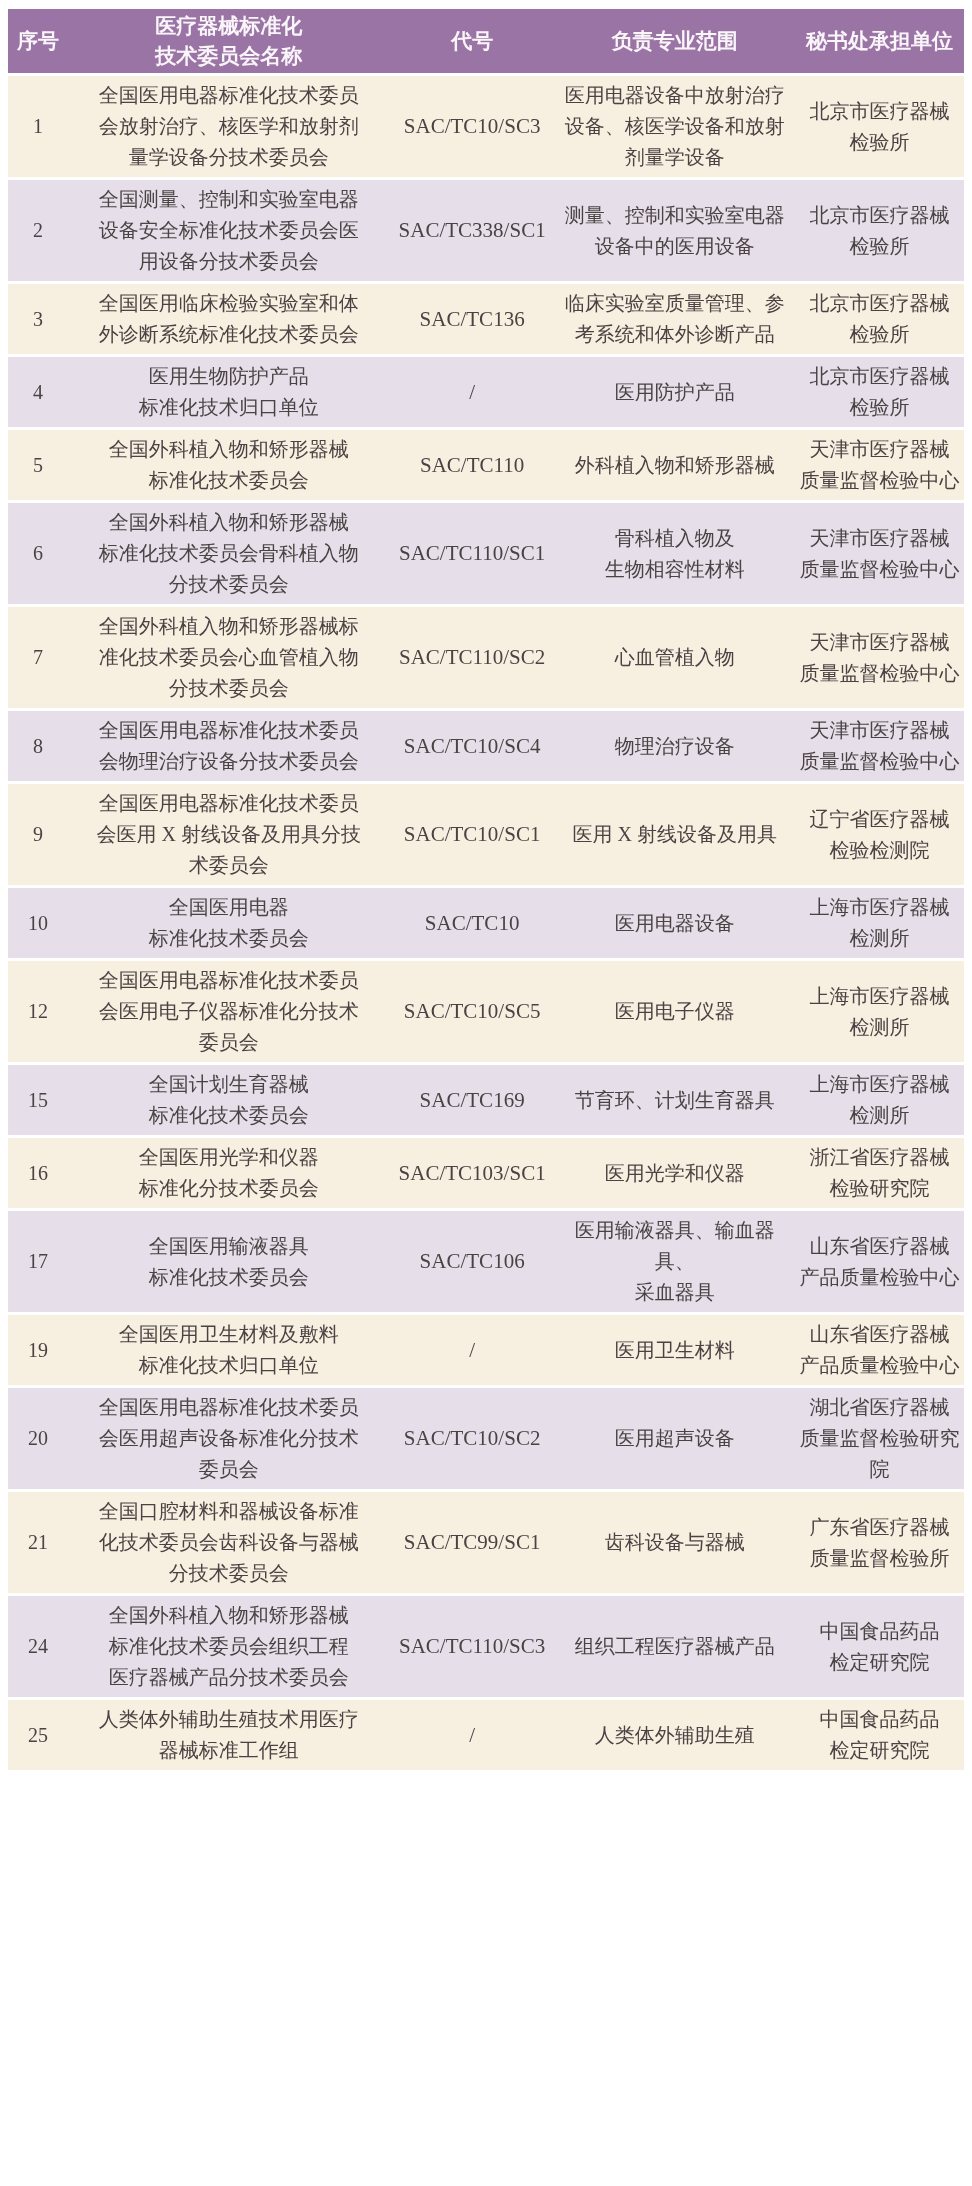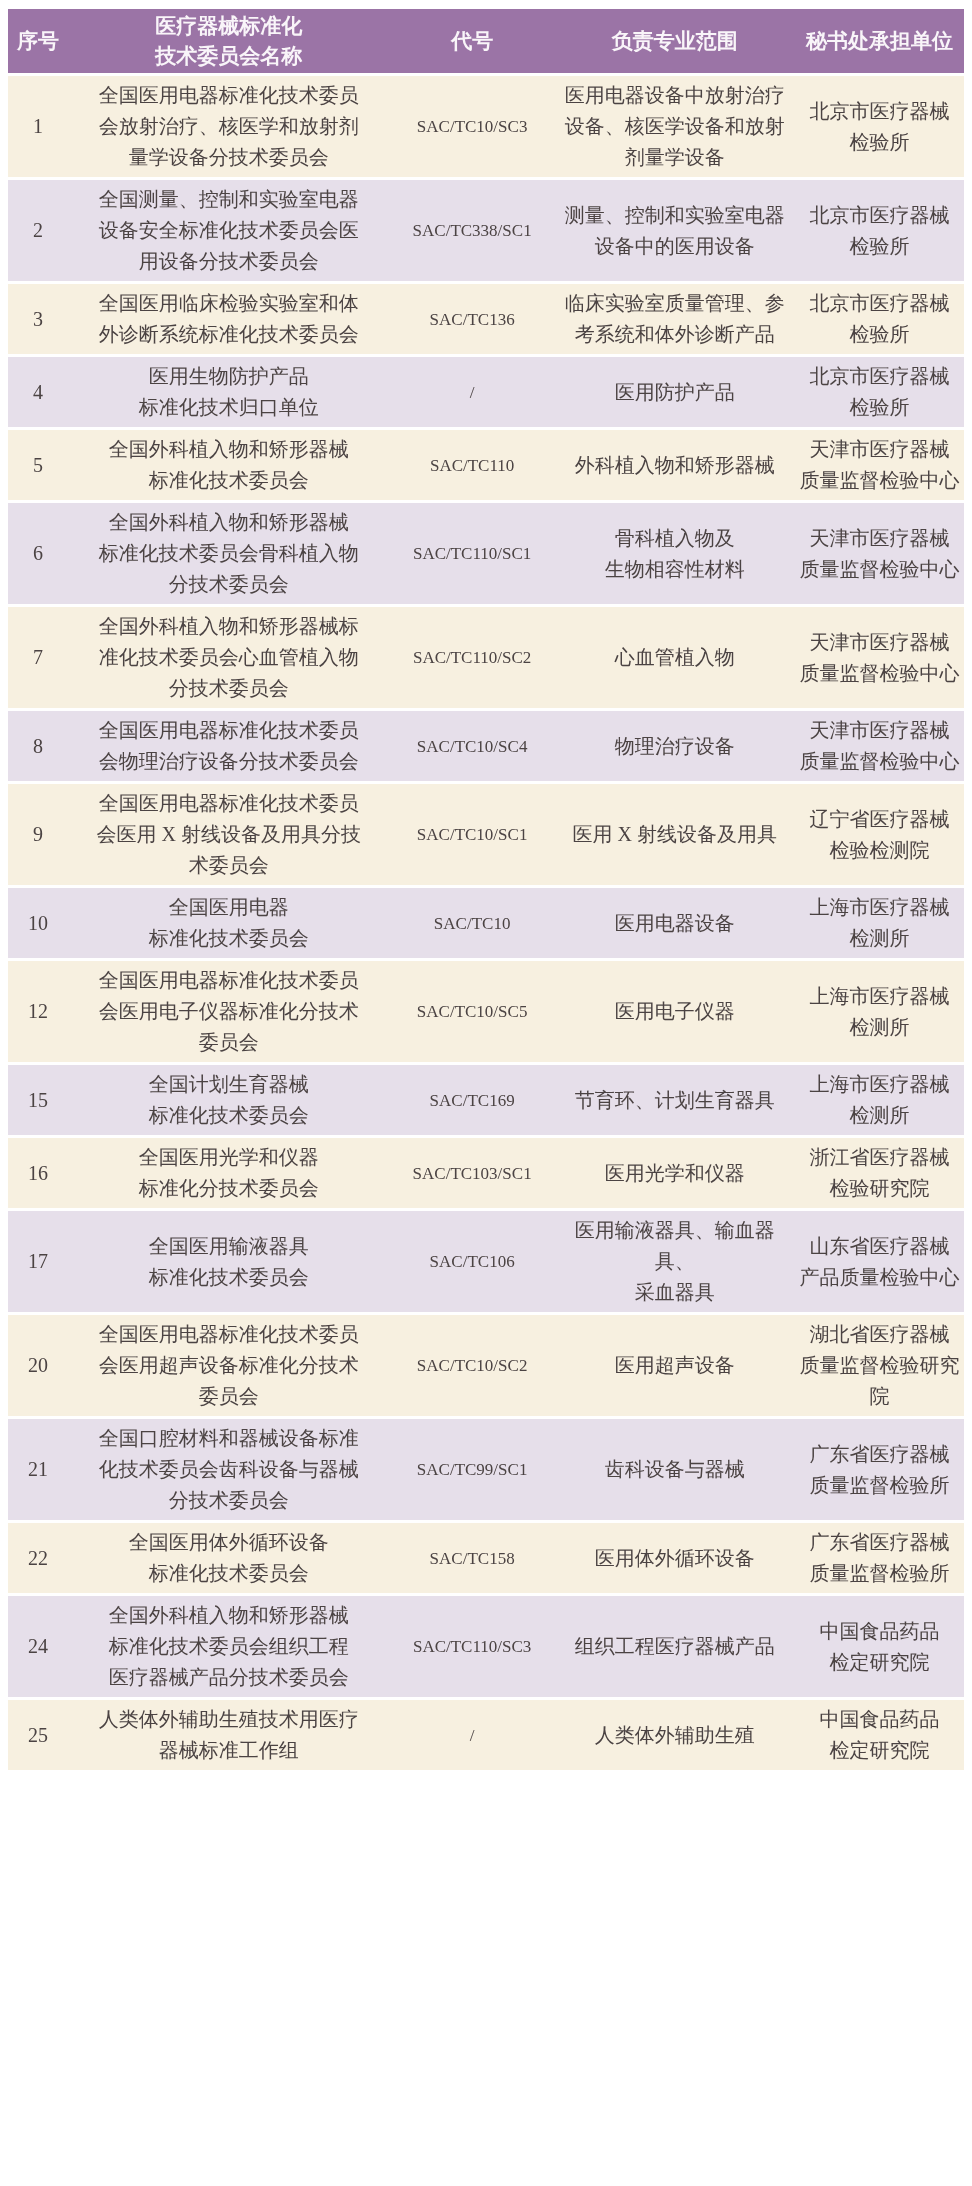--- a/index.html
+++ b/index.html
@@ -37,21 +37,21 @@
     font-size: 20px;
     line-height: 31px;
     text-align: center;
     vertical-align: middle;
     white-space: pre-line;
     padding: 4px 2px;
     word-break: break-all;
   }
   tbody tr:nth-child(odd) td { background: #f7f0e0; }
   tbody tr:nth-child(even) td { background: #e6dfea; }
-  td.cell-code { font-size: 17px; }
+  td.cell-code { font-size: 21px; }
   td.cell-index { font-size: 20px; }
 </style>
 </head>
 <body>
 
 <div class="page">
   <table class="committee-table">
     <colgroup>
       <col style="width:6.3%">
       <col style="width:33.6%">
@@ -202,49 +202,49 @@
           <td class="cell-index">17</td>
           <td class="cell-name">全国医用输液器具
 标准化技术委员会</td>
           <td class="cell-code">SAC/TC106</td>
           <td class="cell-scope">医用输液器具、输血器具、
 采血器具</td>
           <td class="cell-secretariat">山东省医疗器械
 产品质量检验中心</td>
         </tr>
         <tr>
+          <td class="cell-index">19</td>
+          <td class="cell-name">全国医用卫生材料及敷料
+标准化技术归口单位</td>
+          <td class="cell-code">/</td>
+          <td class="cell-scope">医用卫生材料</td>
+          <td class="cell-secretariat">山东省医疗器械
+产品质量检验中心</td>
+        </tr>
+        <tr>
           <td class="cell-index">20</td>
           <td class="cell-name">全国医用电器标准化技术委员
 会医用超声设备标准化分技术
 委员会</td>
           <td class="cell-code">SAC/TC10/SC2</td>
           <td class="cell-scope">医用超声设备</td>
           <td class="cell-secretariat">湖北省医疗器械
 质量监督检验研究院</td>
         </tr>
         <tr>
           <td class="cell-index">21</td>
           <td class="cell-name">全国口腔材料和器械设备标准
 化技术委员会齿科设备与器械
 分技术委员会</td>
           <td class="cell-code">SAC/TC99/SC1</td>
           <td class="cell-scope">齿科设备与器械</td>
           <td class="cell-secretariat">广东省医疗器械
 质量监督检验所</td>
         </tr>
         <tr>
-          <td class="cell-index">22</td>
-          <td class="cell-name">全国医用体外循环设备
-标准化技术委员会</td>
-          <td class="cell-code">SAC/TC158</td>
-          <td class="cell-scope">医用体外循环设备</td>
-          <td class="cell-secretariat">广东省医疗器械
-质量监督检验所</td>
-        </tr>
-        <tr>
           <td class="cell-index">24</td>
           <td class="cell-name">全国外科植入物和矫形器械
 标准化技术委员会组织工程
 医疗器械产品分技术委员会</td>
           <td class="cell-code">SAC/TC110/SC3</td>
           <td class="cell-scope">组织工程医疗器械产品</td>
           <td class="cell-secretariat">中国食品药品
 检定研究院</td>
         </tr>
         <tr>

